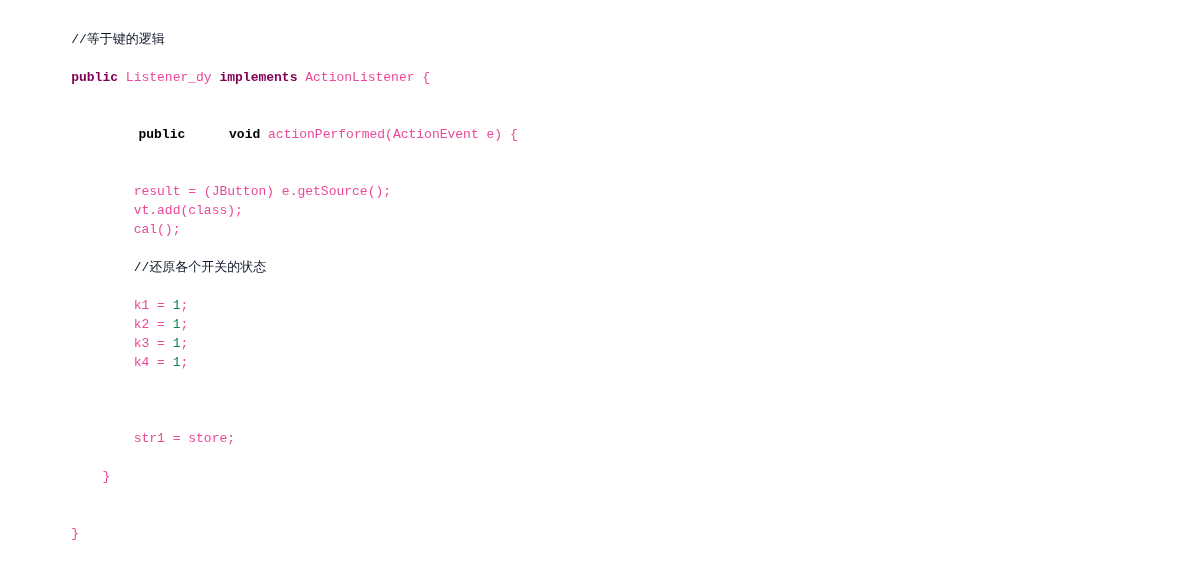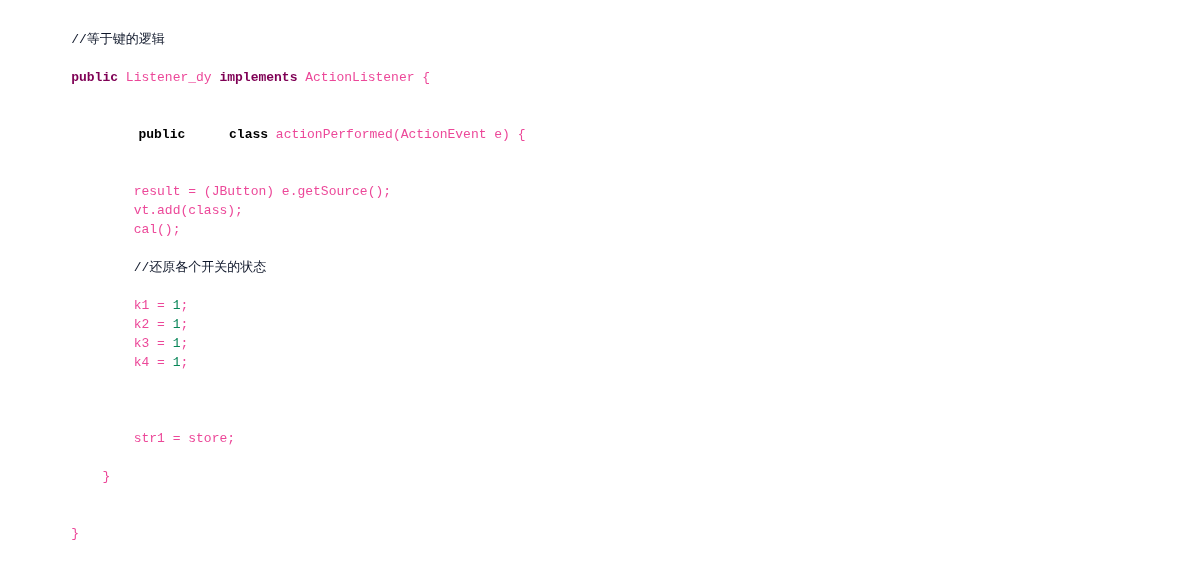--- a/index.html
+++ b/index.html
@@ -32,21 +32,21 @@
 </style>
 </head>
 <body>
 
 <div class="code-container">
 <pre>    <span class="comment">//等于键的逻辑</span>
 
     <span class="keyword">public</span><span class="plain"> Listener_dy </span><span class="keyword">implements</span><span class="plain"> ActionListener {</span>
 
 
-        <span class="modifier">public</span><span> </span><span class="modifier">class</span><span class="plain"> actionPerformed(ActionEvent e) {</span>
+        <span class="modifier">public</span><span> </span><span class="modifier">void</span><span class="plain"> actionPerformed(ActionEvent e) {</span>
 
 
             <span class="plain">result = (JButton) e.getSource();</span>
             <span class="plain">vt.add(class);</span>
             <span class="plain">cal();</span>
 
             <span class="comment">//还原各个开关的状态</span>
 
             <span class="plain">k1 = </span><span class="number">1</span><span class="plain">;</span>
             <span class="plain">k2 = </span><span class="number">1</span><span class="plain">;</span>

